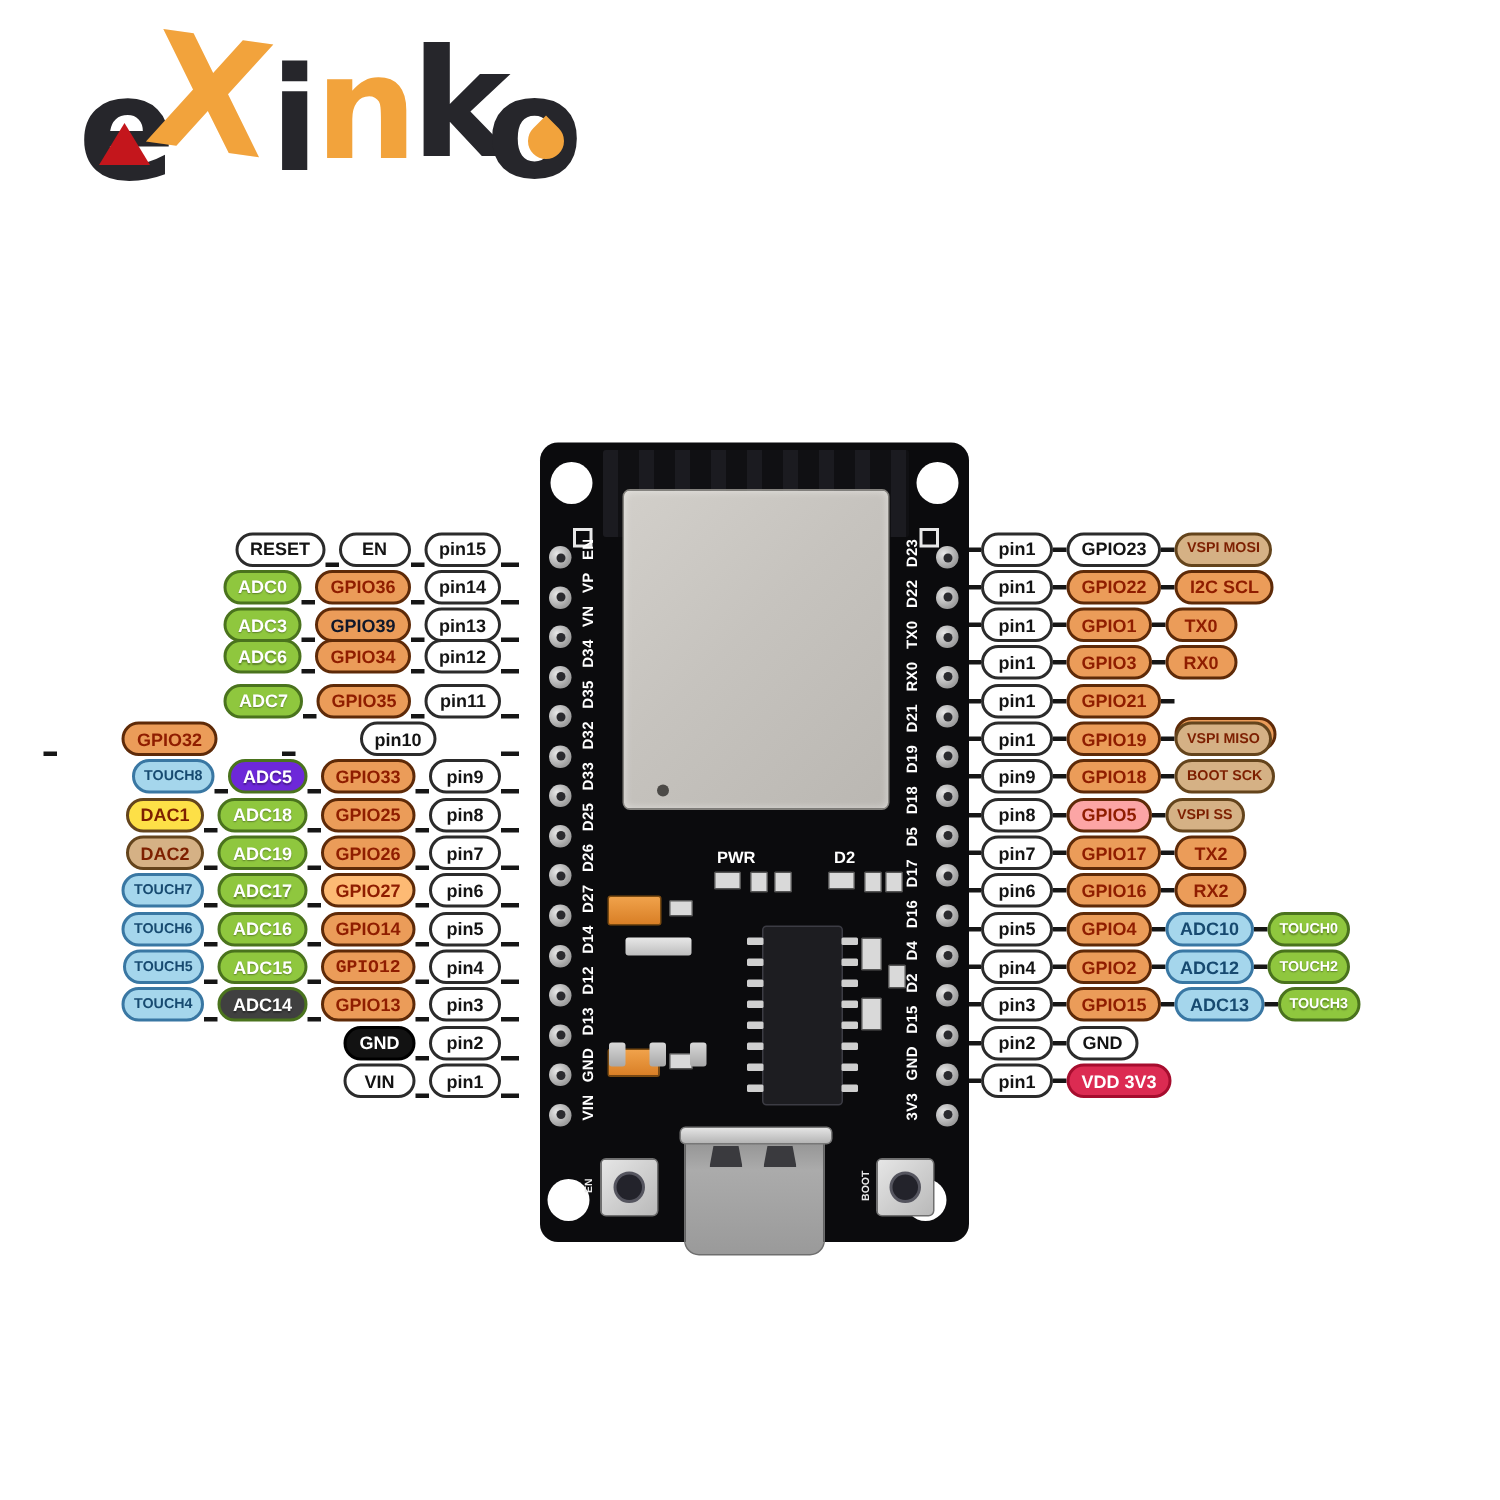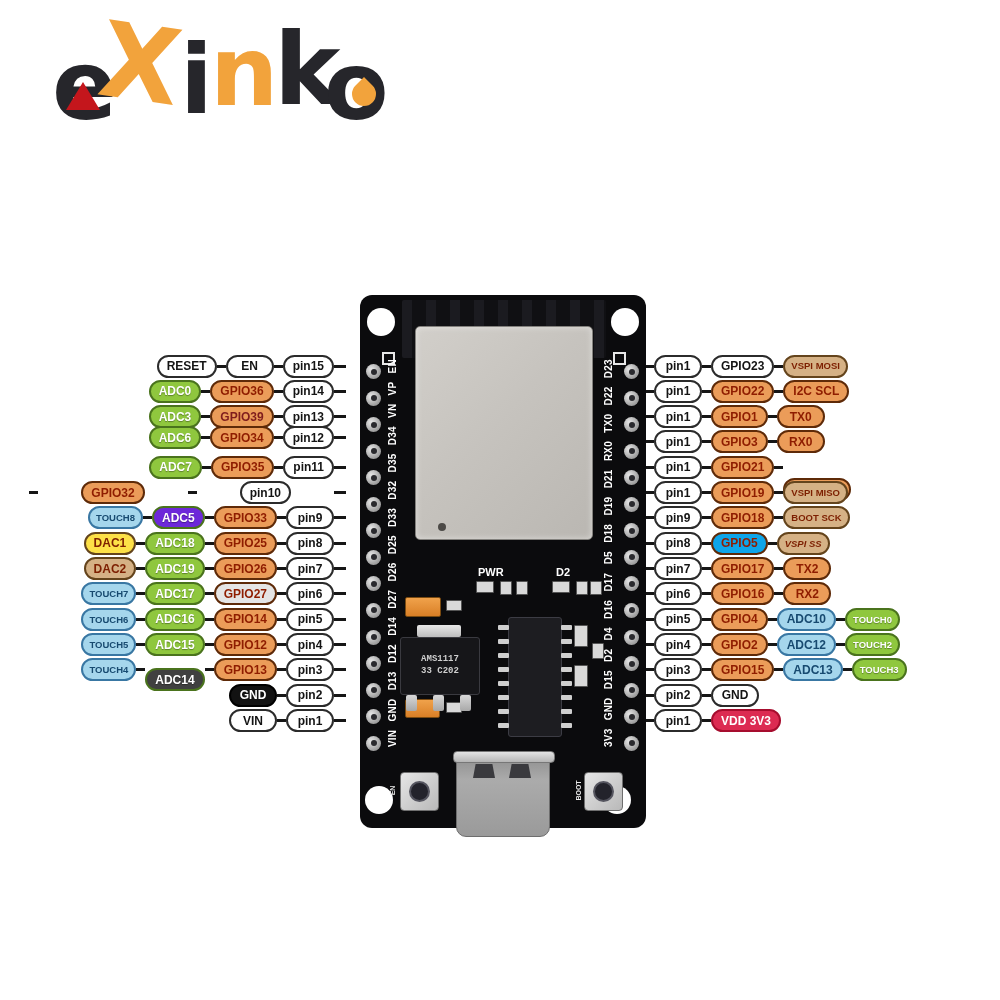--- a/index.html
+++ b/index.html
@@ -68,21 +68,21 @@
     clip-path:polygon(12% 0,88% 0,100% 100%,0 100%);}
   .btn{position:absolute;width:37px;height:37px;border-radius:4px;
     background:linear-gradient(135deg,#e6e6e6,#b9b9b9);border:1px solid #6f6f6f;}
   .btn::before{content:"";position:absolute;left:8px;top:8px;width:21px;height:21px;
     border-radius:50%;background:#23232b;border:2px solid #55555f;box-sizing:border-box;}
   .btn-label{position:absolute;color:#e9e9e9;font:700 7px/1 "Liberation Sans",sans-serif;
     transform:rotate(-90deg);}
 
   
   .pin-row{position:absolute;display:flex;align-items:center;height:23px;}
-  .row-left{right:654px;}
+  .row-left{right:654px;align-items:flex-end;}
   .row-right{left:646px;}
   .pill{display:inline-flex;align-items:center;justify-content:center;height:23px;
     padding:0 8px;border:2px solid #000;border-radius:12px;box-sizing:border-box;
     font:700 12px/1 "Liberation Sans",sans-serif;min-width:48px;white-space:nowrap;
     flex:0 0 auto;}
   .pill.small{font-size:9.5px;padding:0 6px;min-width:44px;}
   .pill.shadowtext{text-shadow:0 1px 1px rgba(0,0,0,.35);}
   .link{height:3px;background:#161616;flex:0 0 auto;width:9px;}
 </style>
 </head>
@@ -192,24 +192,20 @@
     <div class="cmp res" style="left:192px;top:286px;width:16px;height:10px;"></div>
     <div class="cmp res" style="left:216px;top:286px;width:10px;height:12px;"></div>
     <div class="cmp res" style="left:230px;top:286px;width:10px;height:12px;"></div>
 
     <div class="cmp cap-o" style="left:45px;top:302px;width:34px;height:18px;"></div>
     <div class="cmp res" style="left:86px;top:305px;width:14px;height:9px;"></div>
     <div class="cmp cap-o" style="left:45px;top:404px;width:33px;height:17px;"></div>
     <div class="cmp res" style="left:86px;top:407px;width:14px;height:9px;"></div>
 
     <div class="reg-tab"></div>
-    <div class="reg">
-      <span>AMS1117</span>
-      <span>33 C202</span>
-    </div>
     <div class="reg-leg" style="left:46px;"></div>
     <div class="reg-leg" style="left:73px;"></div>
     <div class="reg-leg" style="left:100px;"></div>
 
     <div class="ic"></div>
     <div id="ic-pins"></div>
     <div class="cmp res" style="left:214px;top:330px;width:12px;height:20px;"></div>
     <div class="cmp res" style="left:214px;top:370px;width:12px;height:20px;"></div>
     <div class="cmp res" style="left:232px;top:348px;width:10px;height:14px;"></div>
 
@@ -254,21 +250,21 @@
         <span class="pill shadowtext" style="background: rgb(143, 199, 62); color: rgb(255, 255, 255); border-color: rgb(74, 115, 29);">ADC0</span>
         <span class="link"></span>
         <span class="pill" style="background: rgb(235, 156, 89); color: rgb(143, 29, 0); border-color: rgb(94, 42, 8);">GPIO36</span>
         <span class="link"></span>
         <span class="pill" style="background: rgb(255, 255, 255); color: rgb(20, 20, 20); border-color: rgb(43, 43, 43);">pin14</span>
         <span class="link" style="width: 12px;"></span>
       </div>
       <div class="pin-row row-left" style="top: 405.16px;">
         <span class="pill shadowtext" style="background: rgb(143, 199, 62); color: rgb(255, 255, 255); border-color: rgb(74, 115, 29);">ADC3</span>
         <span class="link"></span>
-        <span class="pill" style="background: rgb(235, 156, 89); color: #7f1d1d; border-color: rgb(94, 42, 8);">GPIO39</span>
+        <span class="pill" style="background: rgb(235, 156, 89); color: #0f172a; border-color: rgb(94, 42, 8);">GPIO39</span>
         <span class="link"></span>
         <span class="pill" style="background: rgb(255, 255, 255); color: rgb(20, 20, 20); border-color: rgb(43, 43, 43);">pin13</span>
         <span class="link" style="width: 12px;"></span>
       </div>
       <div class="pin-row row-left" style="top: 426px;">
         <span class="pill shadowtext" style="background: rgb(143, 199, 62); color: rgb(255, 255, 255); border-color: rgb(74, 115, 29);">ADC6</span>
         <span class="link"></span>
         <span class="pill" style="background: rgb(235, 156, 89); color: rgb(143, 29, 0); border-color: rgb(94, 42, 8);">GPIO34</span>
         <span class="link"></span>
         <span class="pill" style="background: rgb(255, 255, 255); color: rgb(20, 20, 20); border-color: rgb(43, 43, 43);">pin12</span>
@@ -320,41 +316,41 @@
         <span class="pill" style="background: rgb(235, 156, 89); color: rgb(143, 29, 0); border-color: rgb(94, 42, 8);">GPIO26</span>
         <span class="link"></span>
         <span class="pill" style="background: rgb(255, 255, 255); color: rgb(20, 20, 20); border-color: rgb(43, 43, 43);">pin7</span>
         <span class="link" style="width: 12px;"></span>
       </div>
       <div class="pin-row row-left" style="top: 582.47px;">
         <span class="pill small" style="background: rgb(165, 214, 236); color: rgb(23, 74, 112); border-color: rgb(57, 119, 163);">TOUCH7</span>
         <span class="link"></span>
         <span class="pill shadowtext" style="background: rgb(143, 199, 62); color: rgb(255, 255, 255); border-color: rgb(74, 115, 29);">ADC17</span>
         <span class="link"></span>
-        <span class="pill" style="background: #e5e5e5; color: rgb(143, 29, 0); border-color: rgb(94, 42, 8);">GPIO27</span>
+        <span class="pill" style="background: #fdba74; color: rgb(143, 29, 0); border-color: rgb(94, 42, 8);">GPIO27</span>
         <span class="link"></span>
         <span class="pill" style="background: rgb(255, 255, 255); color: rgb(20, 20, 20); border-color: rgb(43, 43, 43);">pin6</span>
         <span class="link" style="width: 12px;"></span>
       </div>
       <div class="pin-row row-left" style="top: 607.8px;">
         <span class="pill small" style="background: rgb(165, 214, 236); color: rgb(23, 74, 112); border-color: rgb(57, 119, 163);">TOUCH6</span>
         <span class="link"></span>
         <span class="pill shadowtext" style="background: rgb(143, 199, 62); color: rgb(255, 255, 255); border-color: rgb(74, 115, 29);">ADC16</span>
         <span class="link"></span>
         <span class="pill" style="background: rgb(235, 156, 89); color: rgb(143, 29, 0); border-color: rgb(94, 42, 8);">GPIO14</span>
         <span class="link"></span>
         <span class="pill" style="background: rgb(255, 255, 255); color: rgb(20, 20, 20); border-color: rgb(43, 43, 43);">pin5</span>
         <span class="link" style="width: 12px;"></span>
       </div>
       <div class="pin-row row-left" style="top: 633.13px;">
         <span class="pill small" style="background: rgb(165, 214, 236); color: rgb(23, 74, 112); border-color: rgb(57, 119, 163);">TOUCH5</span>
         <span class="link"></span>
         <span class="pill shadowtext" style="background: rgb(143, 199, 62); color: rgb(255, 255, 255); border-color: rgb(74, 115, 29);">ADC15</span>
         <span class="link"></span>
-        <span class="pill" style="background: rgb(235, 156, 89); color: rgb(143, 29, 0); border-color: rgb(94, 42, 8);">GPIO12</span>
+        <span class="pill" style="background: rgb(235, 156, 89); color: rgb(143, 29, 0); border-color: rgb(94, 42, 8); font-family: Liberation Mono, monospace;">GPIO12</span>
         <span class="link"></span>
         <span class="pill" style="background: rgb(255, 255, 255); color: rgb(20, 20, 20); border-color: rgb(43, 43, 43);">pin4</span>
         <span class="link" style="width: 12px;"></span>
       </div>
       <div class="pin-row row-left" style="top: 658.46px;">
         <span class="pill small" style="background: rgb(165, 214, 236); color: rgb(23, 74, 112); border-color: rgb(57, 119, 163);">TOUCH4</span>
         <span class="link"></span>
         <span class="pill shadowtext" style="background: #404040; color: rgb(255, 255, 255); border-color: rgb(74, 115, 29); margin-top: 20px;">ADC14</span>
         <span class="link"></span>
         <span class="pill" style="background: rgb(235, 156, 89); color: rgb(143, 29, 0); border-color: rgb(94, 42, 8);">GPIO13</span>
@@ -429,23 +425,23 @@
         <span class="pill" style="background: rgb(255, 255, 255); color: rgb(20, 20, 20); border-color: rgb(43, 43, 43);">pin9</span>
         <span class="link"></span>
         <span class="pill" style="background: rgb(235, 156, 89); color: rgb(143, 29, 0); border-color: rgb(94, 42, 8);">GPIO18</span>
         <span class="link"></span>
         <span class="pill small" style="background: rgb(213, 177, 133); color: rgb(125, 31, 0); border-color: rgb(100, 68, 28);">BOOT SCK</span>
       </div>
       <div class="pin-row row-right" style="top: 531.81px;">
         <span class="link" style="width: 8px;"></span>
         <span class="pill" style="background: rgb(255, 255, 255); color: rgb(20, 20, 20); border-color: rgb(43, 43, 43);">pin8</span>
         <span class="link"></span>
-        <span class="pill" style="background: #0ea5e9; color: rgb(143, 29, 0); border-color: rgb(94, 42, 8);">GPIO5</span>
-        <span class="link"></span>
-        <span class="pill small" style="background: rgb(213, 177, 133); color: rgb(125, 31, 0); border-color: rgb(100, 68, 28); font-style: italic;">VSPI SS</span>
+        <span class="pill" style="background: #fca5a5; color: rgb(143, 29, 0); border-color: rgb(94, 42, 8);">GPIO5</span>
+        <span class="link"></span>
+        <span class="pill small" style="background: rgb(213, 177, 133); color: rgb(125, 31, 0); border-color: rgb(100, 68, 28);">VSPI SS</span>
       </div>
       <div class="pin-row row-right" style="top: 557.14px;">
         <span class="link" style="width: 8px;"></span>
         <span class="pill" style="background: rgb(255, 255, 255); color: rgb(20, 20, 20); border-color: rgb(43, 43, 43);">pin7</span>
         <span class="link"></span>
         <span class="pill" style="background: rgb(235, 156, 89); color: rgb(143, 29, 0); border-color: rgb(94, 42, 8);">GPIO17</span>
         <span class="link"></span>
         <span class="pill" style="background: rgb(235, 156, 89); color: rgb(143, 29, 0); border-color: rgb(94, 42, 8);">TX2</span>
       </div>
       <div class="pin-row row-right" style="top: 582.47px;">

